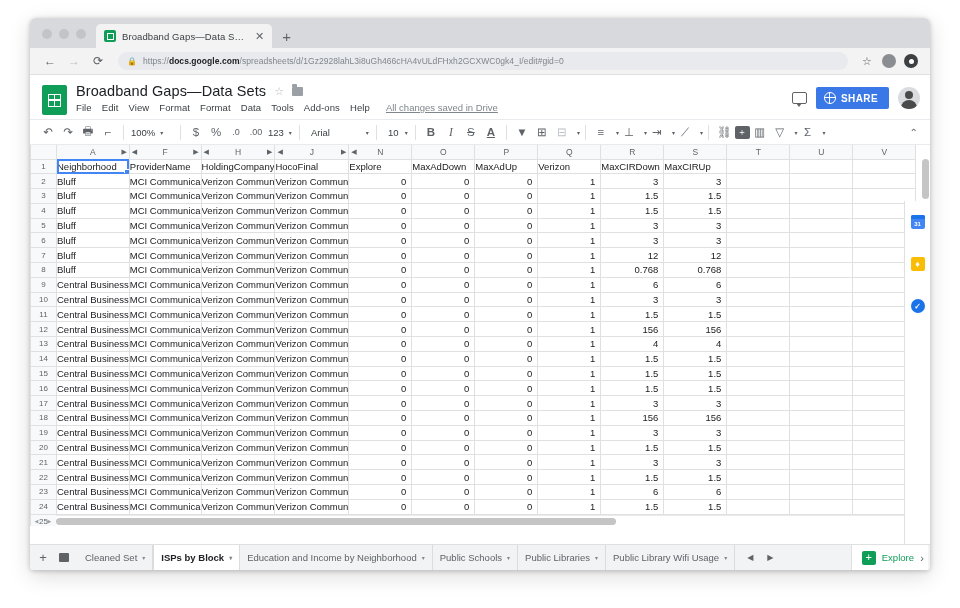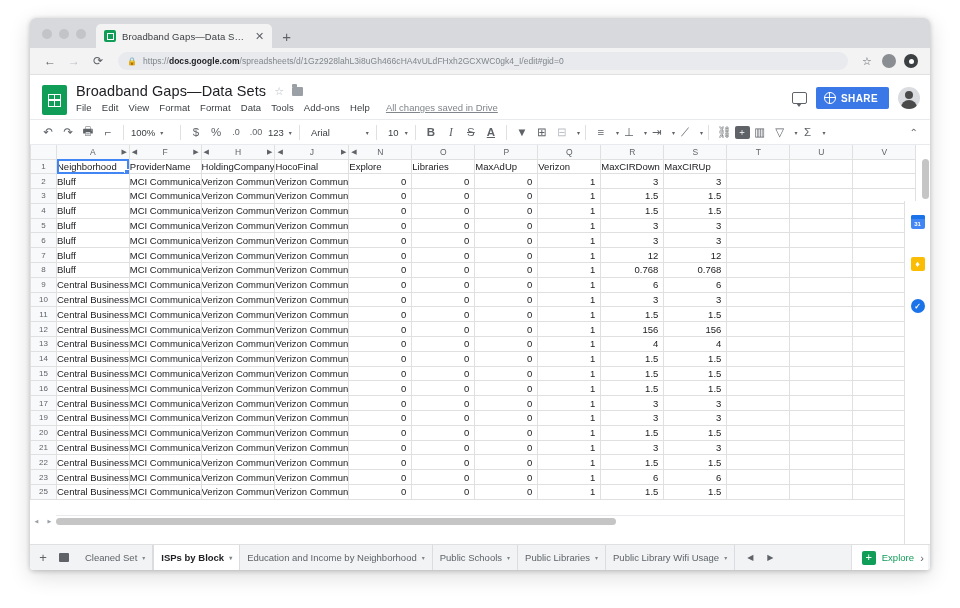--- a/index.html
+++ b/index.html
@@ -409,21 +409,21 @@
               </tr>
             </thead>
           <tbody id="body-rows">
               <tr>
                 <td class="rowhdr">1</td>
                 <td class="cell sel" style="width: 66px;">Neighborhood</td>
                 <td class="cell" style="width: 63px;">ProviderName</td>
                 <td class="cell" style="width: 63px;">HoldingCompany</td>
                 <td class="cell" style="width: 63px;">HocoFinal</td>
                 <td class="cell" style="width: 63px;">Explore</td>
-                <td class="cell" style="width: 63px;">Libraries</td>
+                <td class="cell" style="width: 63px;">MaxAdDown</td>
                 <td class="cell" style="width: 63px;">MaxAdUp</td>
                 <td class="cell" style="width: 63px;">Verizon</td>
                 <td class="cell" style="width: 63px;">MaxCIRDown</td>
                 <td class="cell" style="width: 63px;">MaxCIRUp</td>
                 <td class="cell" style="width: 63px;"></td>
                 <td class="cell" style="width: 63px;"></td>
                 <td class="cell" style="width: 63px;"></td>
               </tr>
               <tr>
                 <td class="rowhdr">2</td>
@@ -675,20 +675,36 @@
                 <td class="cell num" style="width: 63px;">0</td>
                 <td class="cell num" style="width: 63px;">0</td>
                 <td class="cell num" style="width: 63px;">1</td>
                 <td class="cell num" style="width: 63px;">3</td>
                 <td class="cell num" style="width: 63px;">3</td>
                 <td class="cell" style="width: 63px;"></td>
                 <td class="cell" style="width: 63px;"></td>
                 <td class="cell" style="width: 63px;"></td>
               </tr>
               <tr>
+                <td class="rowhdr">18</td>
+                <td class="cell" style="width: 66px;">Central Business</td>
+                <td class="cell" style="width: 63px;">MCI Communica</td>
+                <td class="cell" style="width: 63px;">Verizon Commun</td>
+                <td class="cell" style="width: 63px;">Verizon Commun</td>
+                <td class="cell num" style="width: 63px;">0</td>
+                <td class="cell num" style="width: 63px;">0</td>
+                <td class="cell num" style="width: 63px;">0</td>
+                <td class="cell num" style="width: 63px;">1</td>
+                <td class="cell num" style="width: 63px;">156</td>
+                <td class="cell num" style="width: 63px;">156</td>
+                <td class="cell" style="width: 63px;"></td>
+                <td class="cell" style="width: 63px;"></td>
+                <td class="cell" style="width: 63px;"></td>
+              </tr>
+              <tr>
                 <td class="rowhdr">19</td>
                 <td class="cell" style="width: 66px;">Central Business</td>
                 <td class="cell" style="width: 63px;">MCI Communica</td>
                 <td class="cell" style="width: 63px;">Verizon Commun</td>
                 <td class="cell" style="width: 63px;">Verizon Commun</td>
                 <td class="cell num" style="width: 63px;">0</td>
                 <td class="cell num" style="width: 63px;">0</td>
                 <td class="cell num" style="width: 63px;">0</td>
                 <td class="cell num" style="width: 63px;">1</td>
                 <td class="cell num" style="width: 63px;">3</td>
@@ -750,20 +766,36 @@
                 <td class="cell" style="width: 66px;">Central Business</td>
                 <td class="cell" style="width: 63px;">MCI Communica</td>
                 <td class="cell" style="width: 63px;">Verizon Commun</td>
                 <td class="cell" style="width: 63px;">Verizon Commun</td>
                 <td class="cell num" style="width: 63px;">0</td>
                 <td class="cell num" style="width: 63px;">0</td>
                 <td class="cell num" style="width: 63px;">0</td>
                 <td class="cell num" style="width: 63px;">1</td>
                 <td class="cell num" style="width: 63px;">6</td>
                 <td class="cell num" style="width: 63px;">6</td>
+                <td class="cell" style="width: 63px;"></td>
+                <td class="cell" style="width: 63px;"></td>
+                <td class="cell" style="width: 63px;"></td>
+              </tr>
+              <tr>
+                <td class="rowhdr">24</td>
+                <td class="cell" style="width: 66px;">Central Business</td>
+                <td class="cell" style="width: 63px;">MCI Communica</td>
+                <td class="cell" style="width: 63px;">Verizon Commun</td>
+                <td class="cell" style="width: 63px;">Verizon Commun</td>
+                <td class="cell num" style="width: 63px;">0</td>
+                <td class="cell num" style="width: 63px;">0</td>
+                <td class="cell num" style="width: 63px;">0</td>
+                <td class="cell num" style="width: 63px;">1</td>
+                <td class="cell num" style="width: 63px;">1.5</td>
+                <td class="cell num" style="width: 63px;">1.5</td>
                 <td class="cell" style="width: 63px;"></td>
                 <td class="cell" style="width: 63px;"></td>
                 <td class="cell" style="width: 63px;"></td>
               </tr>
               <tr>
                 <td class="rowhdr">25</td>
                 <td class="cell" style="width: 66px;">Central Business</td>
                 <td class="cell" style="width: 63px;">MCI Communica</td>
                 <td class="cell" style="width: 63px;">Verizon Commun</td>
                 <td class="cell" style="width: 63px;">Verizon Commun</td>

